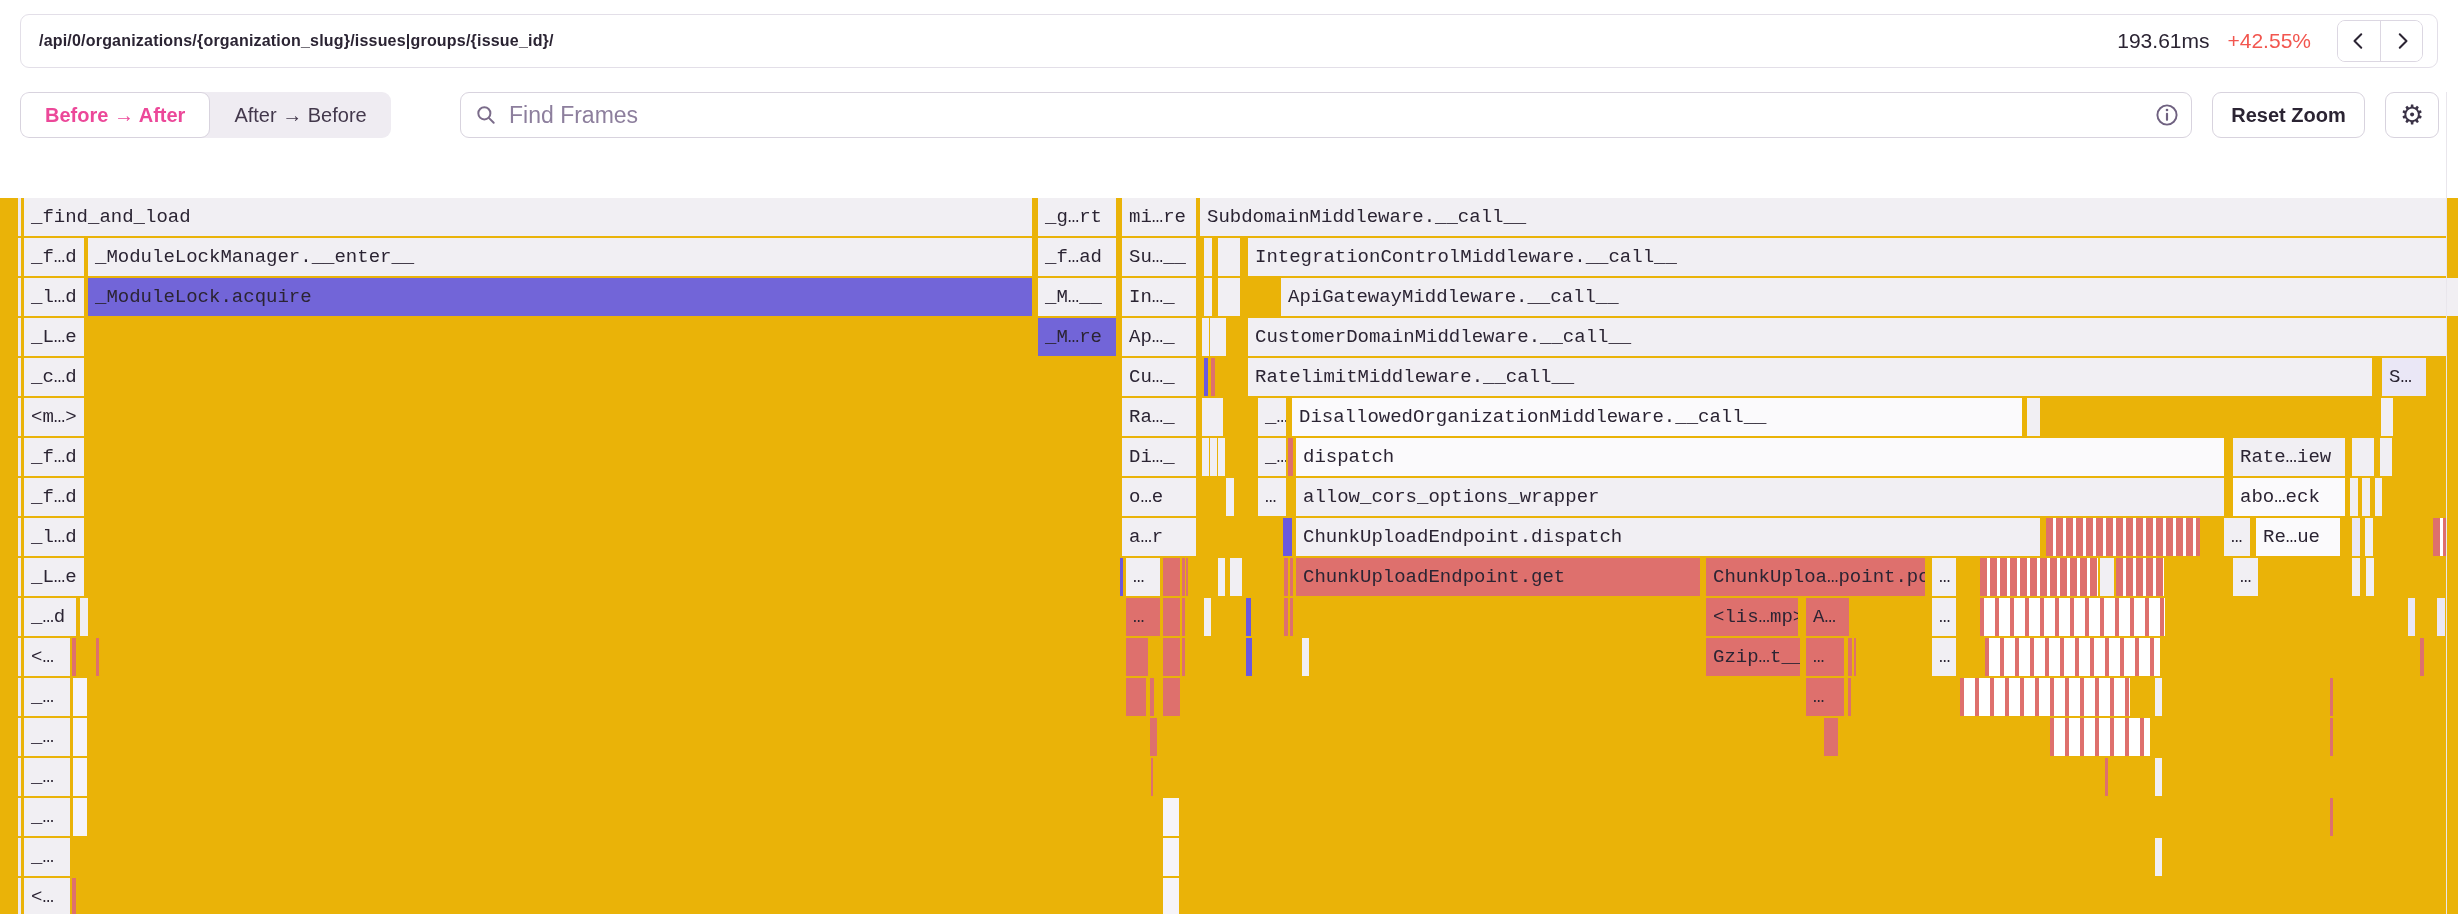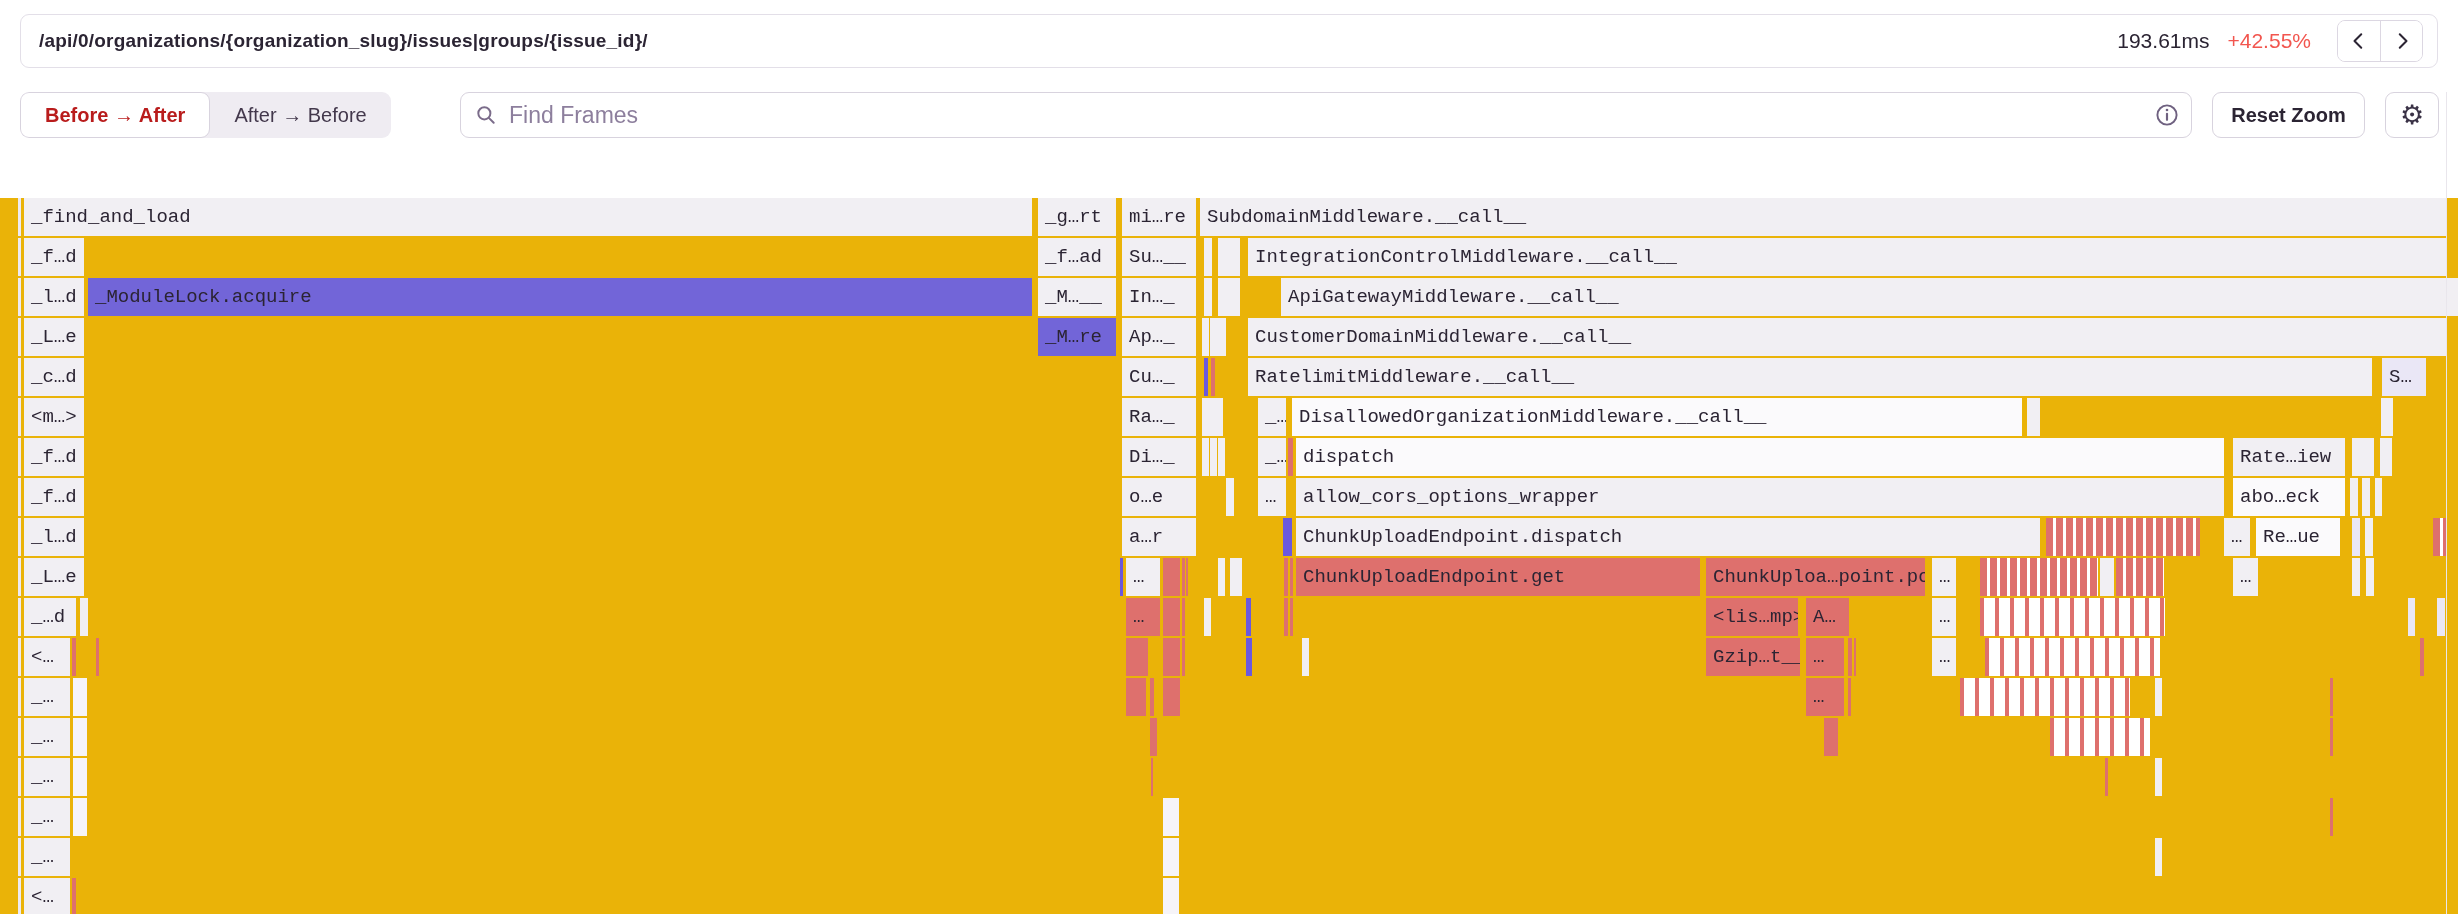--- a/index.html
+++ b/index.html
@@ -6,35 +6,35 @@
   body{
     position:relative;width:2458px;height:914px;overflow:hidden;
     font-family:"Liberation Sans",sans-serif;color:#2b2433;
   }
   
   .urlbar{
     position:absolute;left:20px;top:14px;width:2418px;height:54px;
     border:1px solid #e3dfe8;border-radius:9px;box-sizing:border-box;
     display:flex;align-items:center;padding:0 14px 0 18px;background:#fff;
   }
-  .urlbar .path{font-size:19px;font-weight:600;letter-spacing:.2px;color:#2b2433;}
+  .urlbar .path{font-size:16px;font-weight:600;letter-spacing:.2px;color:#2b2433;}
   .urlbar .spacer{flex:1;}
   .urlbar .dur{font-size:21px;color:#2b2433;margin-right:18px;}
   .urlbar .delta{font-size:21px;color:#f2564f;margin-right:26px;}
   .navgroup{display:flex;border:1px solid #dcd7e2;border-radius:8px;overflow:hidden;background:#fff;}
   .navgroup button{
     width:42px;height:40px;background:#fff;border:none;display:flex;align-items:center;justify-content:center;cursor:pointer;padding:0;
   }
   .navgroup button + button{border-left:1px solid #dcd7e2;}
   
   .toolbar{position:absolute;left:20px;top:92px;width:2418px;height:46px;display:flex;align-items:stretch;}
   .seg{display:flex;background:#efecf2;border-radius:9px;overflow:hidden;}
   .seg .on{
     background:#fff;border:1px solid #d8d3de;border-radius:9px;
-    font-size:20px;font-weight:700;color:#b91c1c;padding:0 24px;cursor:pointer;
+    font-size:20px;font-weight:700;color:#ec4899;padding:0 24px;cursor:pointer;
     font-family:"Liberation Sans",sans-serif;
   }
   .seg .off{
     background:transparent;border:none;font-size:20px;color:#43384c;padding:0 24px;cursor:pointer;
     font-family:"Liberation Sans",sans-serif;
   }
   .searchbox{
     position:absolute;left:440px;top:0;width:1732px;height:46px;box-sizing:border-box;
     border:1px solid #d8d3de;border-radius:9px;display:flex;align-items:center;padding:0 12px 0 14px;background:#fff;
   }
@@ -139,20 +139,21 @@
     <div class="frame fr-e" style="left: 18px; top: 520px; width: 3px; height: 38px;"></div>
     <div class="frame fr-e" style="left: 18px; top: 560px; width: 3px; height: 38px;"></div>
     <div class="frame fr-e" style="left: 18px; top: 600px; width: 3px; height: 38px;"></div>
     <div class="frame fr-e" style="left: 18px; top: 640px; width: 3px; height: 38px;"></div>
     <div class="frame fr-e" style="left: 18px; top: 680px; width: 3px; height: 38px;"></div>
     <div class="frame fr-g" style="left: 24px; top: 0px; width: 1008px; height: 38px;">_find_and_load</div>
     <div class="frame fr-g" style="left: 1038px; top: 0px; width: 78px; height: 38px;">_g…rt</div>
     <div class="frame fr-g" style="left: 1122px; top: 0px; width: 74px; height: 38px;">mi…re</div>
     <div class="frame fr-g" style="left: 1200px; top: 0px; width: 1246px; height: 38px;">SubdomainMiddleware.__call__</div>
     <div class="frame fr-g" style="left: 24px; top: 40px; width: 60px; height: 38px;">_f…d</div>
+    <div class="frame fr-g" style="left: 88px; top: 40px; width: 944px; height: 38px;">_ModuleLockManager.__enter__</div>
     <div class="frame fr-g" style="left: 1038px; top: 40px; width: 78px; height: 38px;">_f…ad</div>
     <div class="frame fr-g" style="left: 1122px; top: 40px; width: 74px; height: 38px;">Su…__</div>
     <div class="frame fr-g" style="left: 1204px; top: 40px; width: 8px; height: 38px;"></div>
     <div class="frame fr-g" style="left: 1218px; top: 40px; width: 22px; height: 38px;"></div>
     <div class="frame fr-g" style="left: 1248px; top: 40px; width: 1198px; height: 38px;">IntegrationControlMiddleware.__call__</div>
     <div class="frame fr-g" style="left: 24px; top: 80px; width: 60px; height: 38px;">_l…d</div>
     <div class="frame fr-p" style="left: 88px; top: 80px; width: 944px; height: 38px;">_ModuleLock.acquire</div>
     <div class="frame fr-g" style="left: 1038px; top: 80px; width: 78px; height: 38px;">_M…__</div>
     <div class="frame fr-g" style="left: 1122px; top: 80px; width: 74px; height: 38px;">In…_</div>
     <div class="frame fr-g" style="left: 1204px; top: 80px; width: 8px; height: 38px;"></div>

